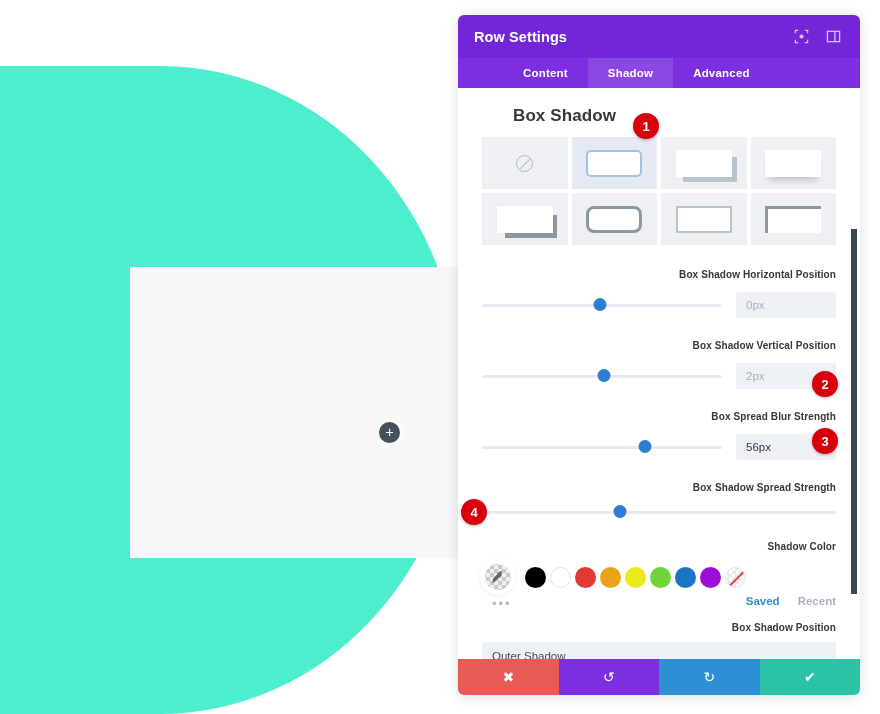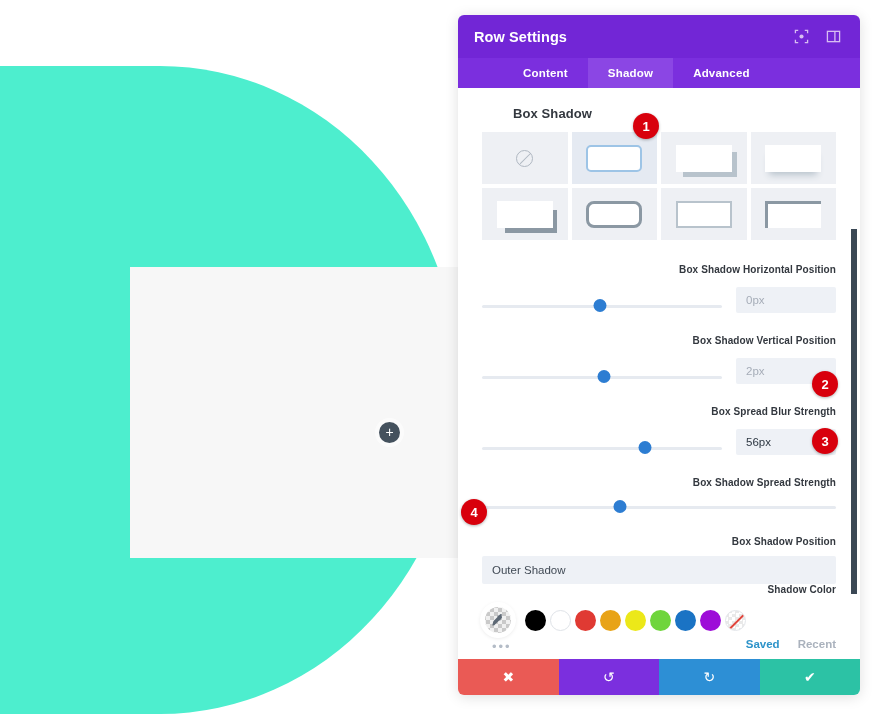--- a/index.html
+++ b/index.html
@@ -93,21 +93,21 @@
 
   .scroll-area {
     position: relative;
     flex: 1 1 auto;
     background: #ffffff;
     overflow: hidden;
   }
   .content { padding: 18px 24px 0 24px; }
 
   .section-label {
-    font-size: 13px;
+    font-size: 17px;
     color: #33383f;
     font-weight: bold;
     margin-bottom: 11px;
     letter-spacing: .1px;
     padding-left: 31px;
   }
   .field-label {
     font-size: 10px;
     color: #33383f;
     font-weight: bold;
@@ -148,21 +148,21 @@
   .no-icon::after {
     content: "";
     position: absolute; left: 1px; top: 7px;
     width: 15px; height: 1.4px;
     background: #b0b8c2;
     transform: rotate(-45deg);
   }
 
   
   .ctrl-row { margin-bottom: 22px; }
-  .slider-line { display: flex; align-items: flex-end; gap: 14px; }
+  .slider-line { display: flex; align-items: center; gap: 14px; }
   .slider {
     position: relative;
     flex: 1 1 auto;
     height: 14px;
   }
   .track {
     position: absolute; left: 0; right: 0; top: 6px;
     height: 3px; border-radius: 2px;
     background: #e6eaf0;
   }
@@ -406,28 +406,20 @@
           </div>
         </div>
 
         <div class="ctrl-row">
           <div class="field-label">Box Shadow Spread Strength</div>
           <div class="slider-line">
             <div class="slider">
               <div class="track"></div>
               <div class="handle" style="left:39%"></div>
             </div>
-          </div>
-        </div>
-
-        <div class="ctrl-row" style="margin-bottom:0;">
-          <div class="field-label" style="margin-bottom:9px;">Box Shadow Position</div>
-          <div class="select-wrap">
-            <div class="select-box">Outer Shadow</div>
-
           </div>
         </div>
 
         <div class="ctrl-row" style="margin-bottom:14px;">
           <div class="field-label" style="margin-bottom:9px;">Shadow Color</div>
           <div class="swatch-row">
             <div class="eyedrop-wrap">
               <div class="eyedrop-inner">
                 <svg width="14" height="14" viewBox="0 0 16 16" fill="#5d6874">
                   <path d="M12.6 1.9a1.9 1.9 0 0 0-2.7 0l-1.3 1.3-.5-.5-1 1 .6.6-5 5L2 12l-.5 2.4 2.4-.5.7-.7 5-5 .6.6 1-1-.5-.5 1.3-1.3a1.9 1.9 0 0 0 0-2.7z"></path>
@@ -444,20 +436,28 @@
             <div class="sw" style="background:#9d0dd8"></div>
             <div class="sw none"></div>
           </div>
           <div class="dots">•••</div>
           <div class="saved-recent">
             <span class="saved">Saved</span>
             <span class="recent">Recent</span>
           </div>
         </div>
 
+        <div class="ctrl-row" style="margin-bottom:0;">
+          <div class="field-label" style="margin-bottom:9px;">Box Shadow Position</div>
+          <div class="select-wrap">
+            <div class="select-box">Outer Shadow</div>
+
+          </div>
+        </div>
+
       </div>
 
       <div class="sbar-track">
         <div class="sbar-thumb"></div>
       </div>
     </div>
 
     <div class="footer">
       <div class="fbtn discard">✖</div>
       <div class="fbtn undo">↺</div>

